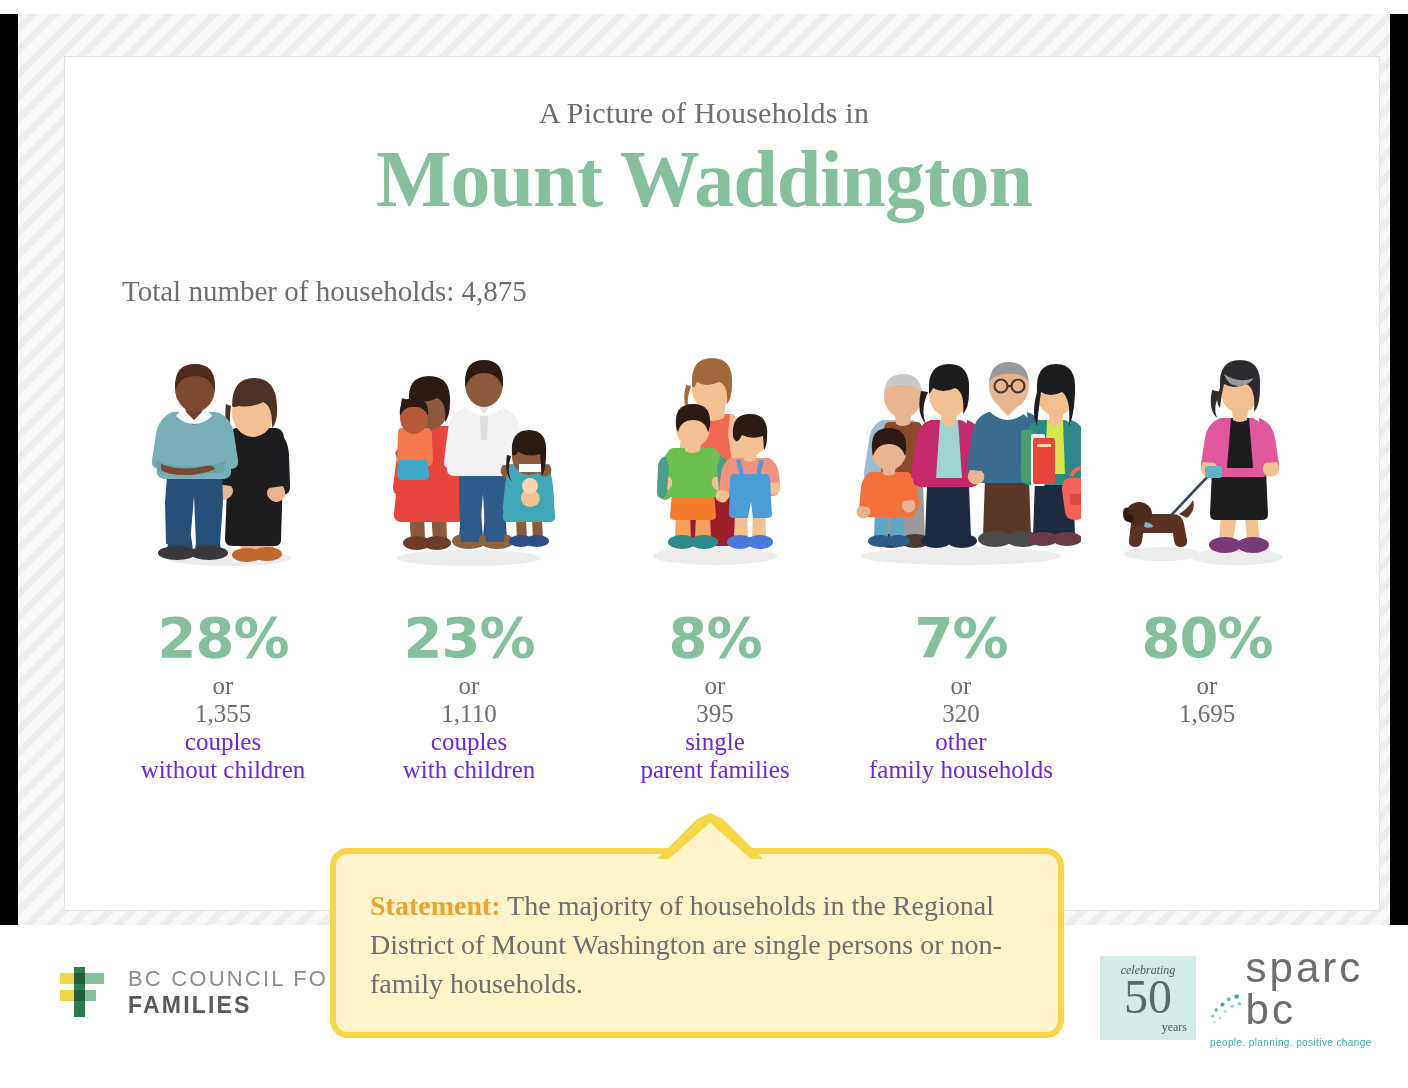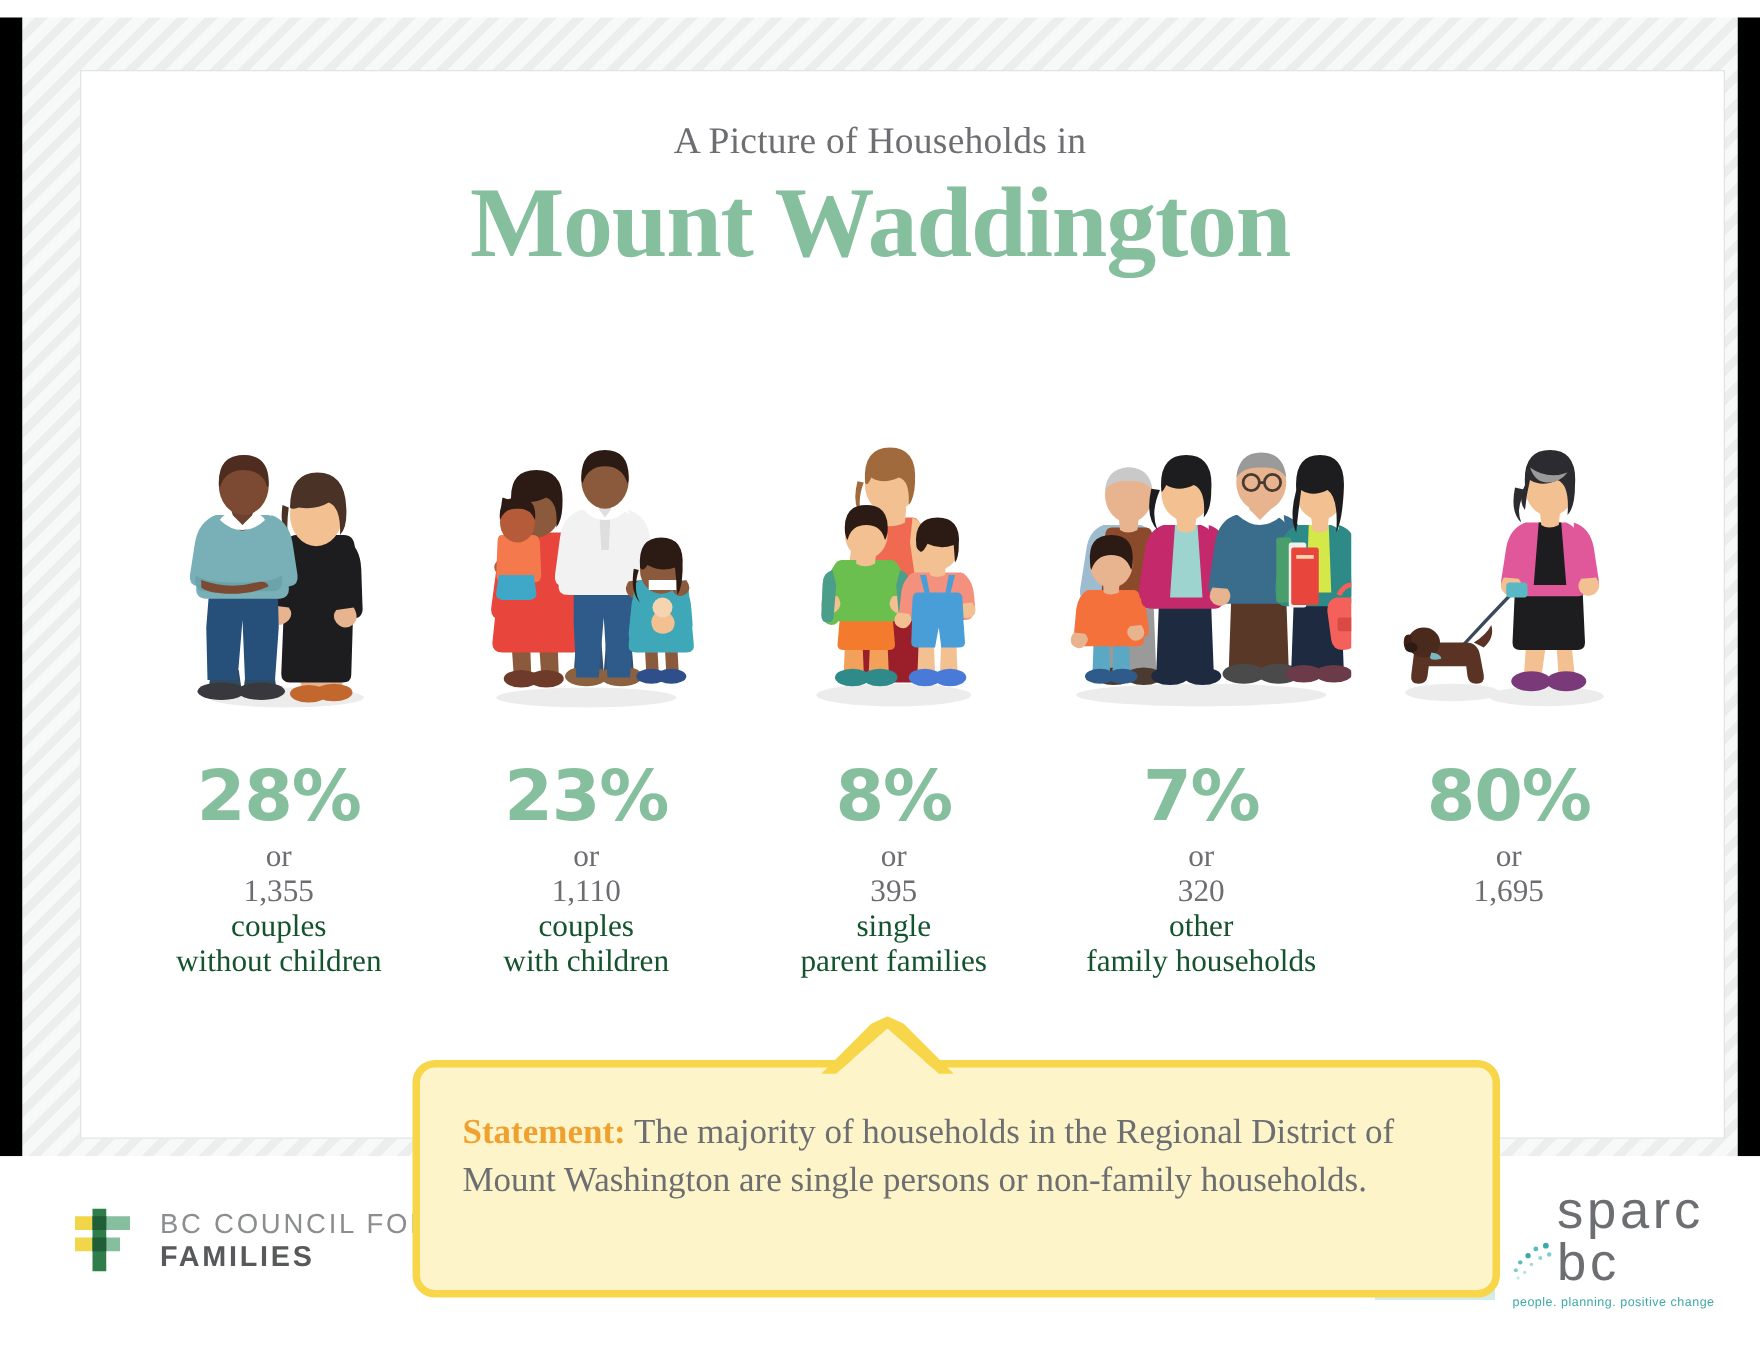--- a/index.html
+++ b/index.html
@@ -109,31 +109,31 @@
     line-height: 1.12;
     margin-top: 6px;
   }
   .count {
     font-size: 25px;
     color: #6d6e71;
     line-height: 1.12;
   }
   .desc {
     font-size: 25px;
-    color: #14532d;
+    color: #6d28d9;
     line-height: 1.12;
     text-align: center;
     white-space: pre-line;
   }
 
   
   #statement-callout {
     position: absolute;
     left: 330px; top: 848px;
-    width: 870px; height: 190px;
+    width: 734px; height: 190px;
     background: #fdf4c9;
     border: 6px solid #f7d64a;
     border-radius: 18px;
     box-sizing: border-box;
     z-index: 5;
   }
   #statement-pointer {
     position: absolute;
     left: 655px; top: 813px;
     width: 110px; height: 48px;
@@ -231,20 +231,21 @@
 
   <div class="black-bar left"></div>
   <div class="black-bar right"></div>
 
   <div class="striped-frame">
     <div class="inner-panel"></div>
   </div>
 
   <div class="subtitle-line">A Picture of Households in</div>
   <div class="main-title">Mount Waddington</div>
+  <div class="total-line">Total number of households: 4,875</div>
 
   <div id="stats-row">
 
     <div class="stat-col">
       <div class="art-box">
         <svg width="160" height="232" viewBox="0 0 160 232" aria-hidden="true">
           <ellipse cx="86" cy="222" rx="62" ry="8" fill="#ececec"></ellipse>
 
           <path d="M96 206 l4 12 h16 l-2-12z" fill="#e8b48f"></path>
           <path d="M112 206 l4 12 h16 l-2-12z" fill="#e8b48f"></path>

